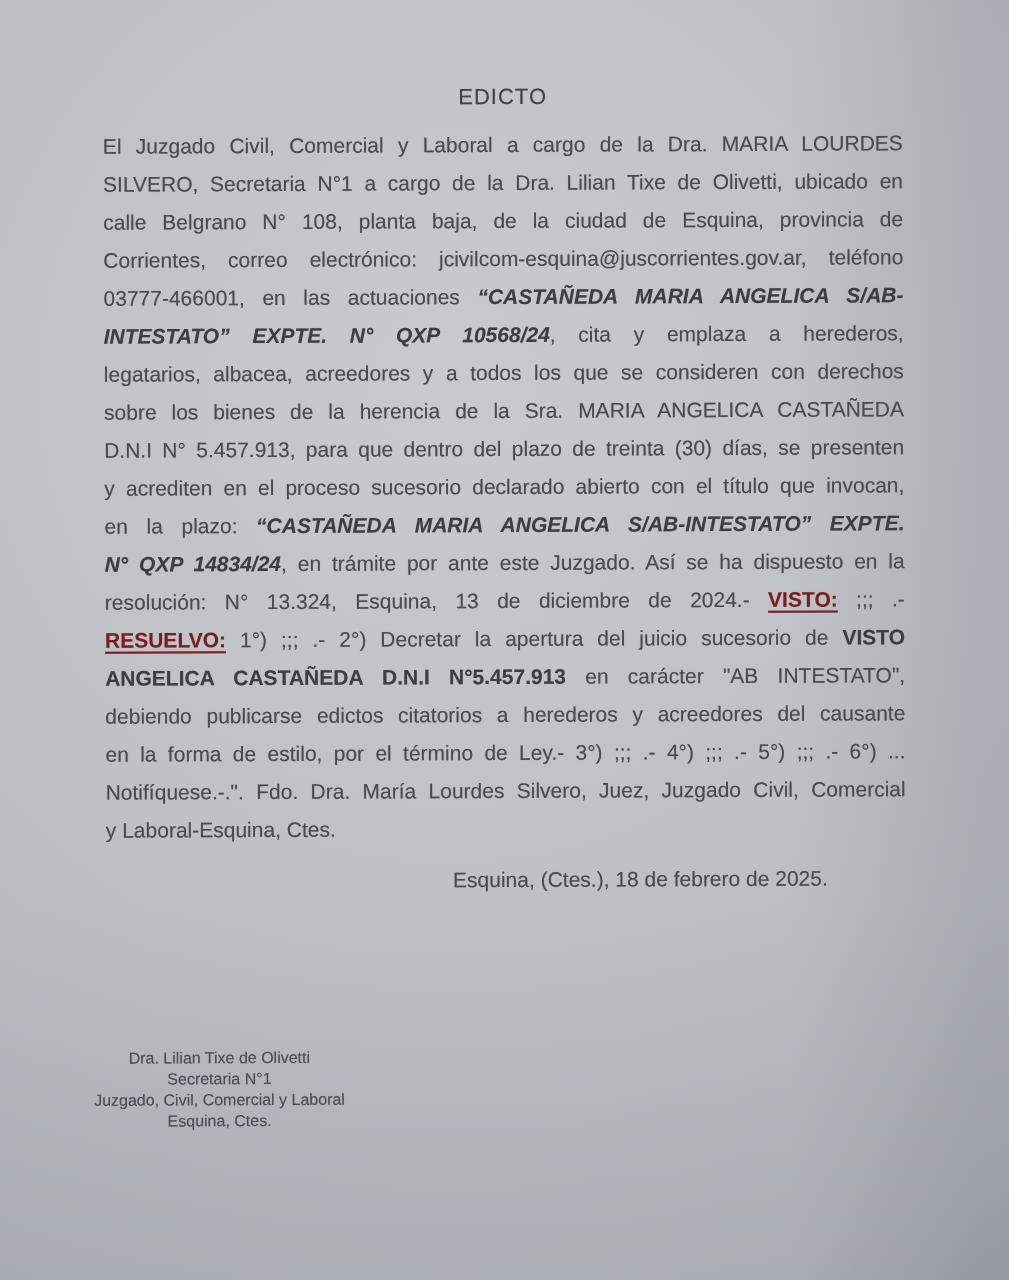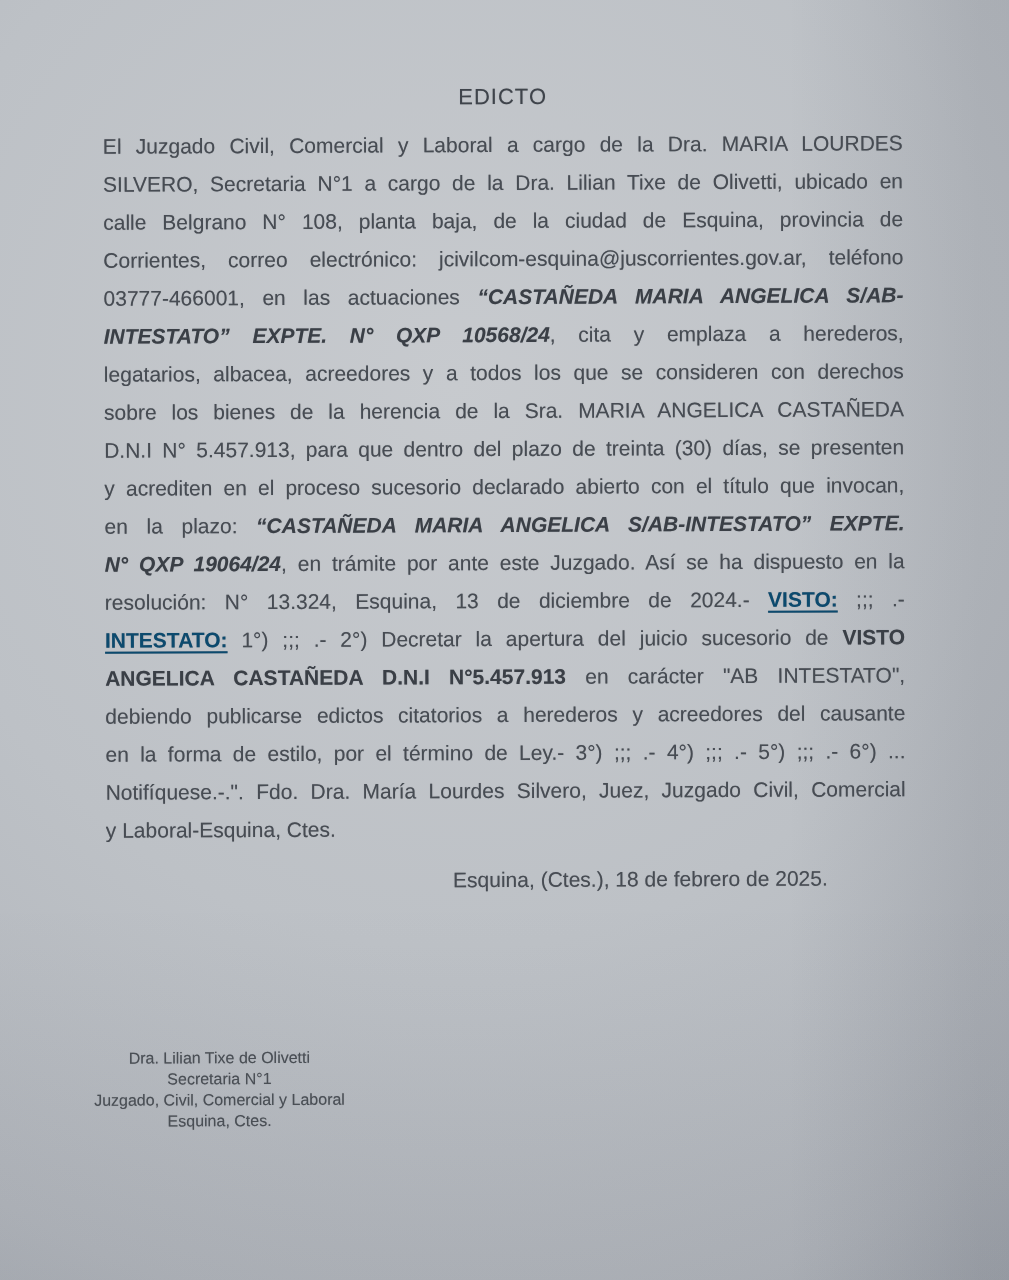--- a/index.html
+++ b/index.html
@@ -48,21 +48,21 @@
   .doc-line.justify {
     text-align: justify;
     text-align-last: justify;
     text-justify: inter-word;
   }
   .seg-regular { font-weight: normal; }
   .seg-bold { font-weight: bold; color: #3a3f46; }
   .seg-bolditalic { font-weight: bold; font-style: italic; color: #3a3f46; }
   .seg-boldunderline {
     font-weight: bold;
-    color: #0c4a6e;
+    color: #7f1d1d;
     text-decoration: underline;
     text-decoration-thickness: 2px;
     text-underline-offset: 4px;
   }
   .date-line {
     position: absolute;
     top: 868px;
     left: 452px;
     font-size: 21px;
     color: #474c53;
@@ -90,23 +90,23 @@
       <div class="doc-line justify"><span class="seg-regular">SILVERO, Secretaria N°1 a cargo de la Dra. Lilian Tixe de Olivetti, ubicado en</span></div>
       <div class="doc-line justify"><span class="seg-regular">calle Belgrano N° 108, planta baja, de la ciudad de Esquina, provincia de</span></div>
       <div class="doc-line justify"><span class="seg-regular">Corrientes, correo electrónico: jcivilcom-esquina@juscorrientes.gov.ar, teléfono</span></div>
       <div class="doc-line justify"><span class="seg-regular">03777-466001, en las actuaciones </span><span class="seg-bolditalic">“CASTAÑEDA MARIA ANGELICA S/AB-</span></div>
       <div class="doc-line justify"><span class="seg-bolditalic">INTESTATO” EXPTE. N° QXP 10568/24</span><span class="seg-regular">, cita y emplaza a herederos,</span></div>
       <div class="doc-line justify"><span class="seg-regular">legatarios, albacea, acreedores y a todos los que se consideren con derechos</span></div>
       <div class="doc-line justify"><span class="seg-regular">sobre los bienes de la herencia de la Sra. MARIA ANGELICA CASTAÑEDA</span></div>
       <div class="doc-line justify"><span class="seg-regular">D.N.I N° 5.457.913, para que dentro del plazo de treinta (30) días, se presenten</span></div>
       <div class="doc-line justify"><span class="seg-regular">y acrediten en el proceso sucesorio declarado abierto con el título que invocan,</span></div>
       <div class="doc-line justify"><span class="seg-regular">en la plazo: </span><span class="seg-bolditalic">“CASTAÑEDA MARIA ANGELICA S/AB-INTESTATO” EXPTE.</span></div>
-      <div class="doc-line justify"><span class="seg-bolditalic">N° QXP 19064/24</span><span class="seg-regular">, en trámite por ante este Juzgado. Así se ha dispuesto en la</span></div>
+      <div class="doc-line justify"><span class="seg-bolditalic">N° QXP 14834/24</span><span class="seg-regular">, en trámite por ante este Juzgado. Así se ha dispuesto en la</span></div>
       <div class="doc-line justify"><span class="seg-regular">resolución: N° 13.324, Esquina, 13 de diciembre de 2024.- </span><span class="seg-boldunderline">VISTO:</span><span class="seg-regular"> ;;; .-</span></div>
-      <div class="doc-line justify"><span class="seg-boldunderline">INTESTATO:</span><span class="seg-regular"> 1°) ;;; .- 2°) Decretar la apertura del juicio sucesorio de </span><span class="seg-bold">VISTO</span></div>
+      <div class="doc-line justify"><span class="seg-boldunderline">RESUELVO:</span><span class="seg-regular"> 1°) ;;; .- 2°) Decretar la apertura del juicio sucesorio de </span><span class="seg-bold">VISTO</span></div>
       <div class="doc-line justify"><span class="seg-bold">ANGELICA CASTAÑEDA D.N.I N°5.457.913</span><span class="seg-regular"> en carácter "AB INTESTATO",</span></div>
       <div class="doc-line justify"><span class="seg-regular">debiendo publicarse edictos citatorios a herederos y acreedores del causante</span></div>
       <div class="doc-line justify"><span class="seg-regular">en la forma de estilo, por el término de Ley.- 3°) ;;; .- 4°) ;;; .- 5°) ;;; .- 6°) ...</span></div>
       <div class="doc-line justify"><span class="seg-regular">Notifíquese.-.". Fdo. Dra. María Lourdes Silvero, Juez, Juzgado Civil, Comercial</span></div>
       <div class="doc-line"><span class="seg-regular">y Laboral-Esquina, Ctes.</span></div>
     </div>
 
   <div class="date-line">Esquina, (Ctes.), 18 de febrero de 2025.</div>
 
   <div class="signature" id="signature-block">

